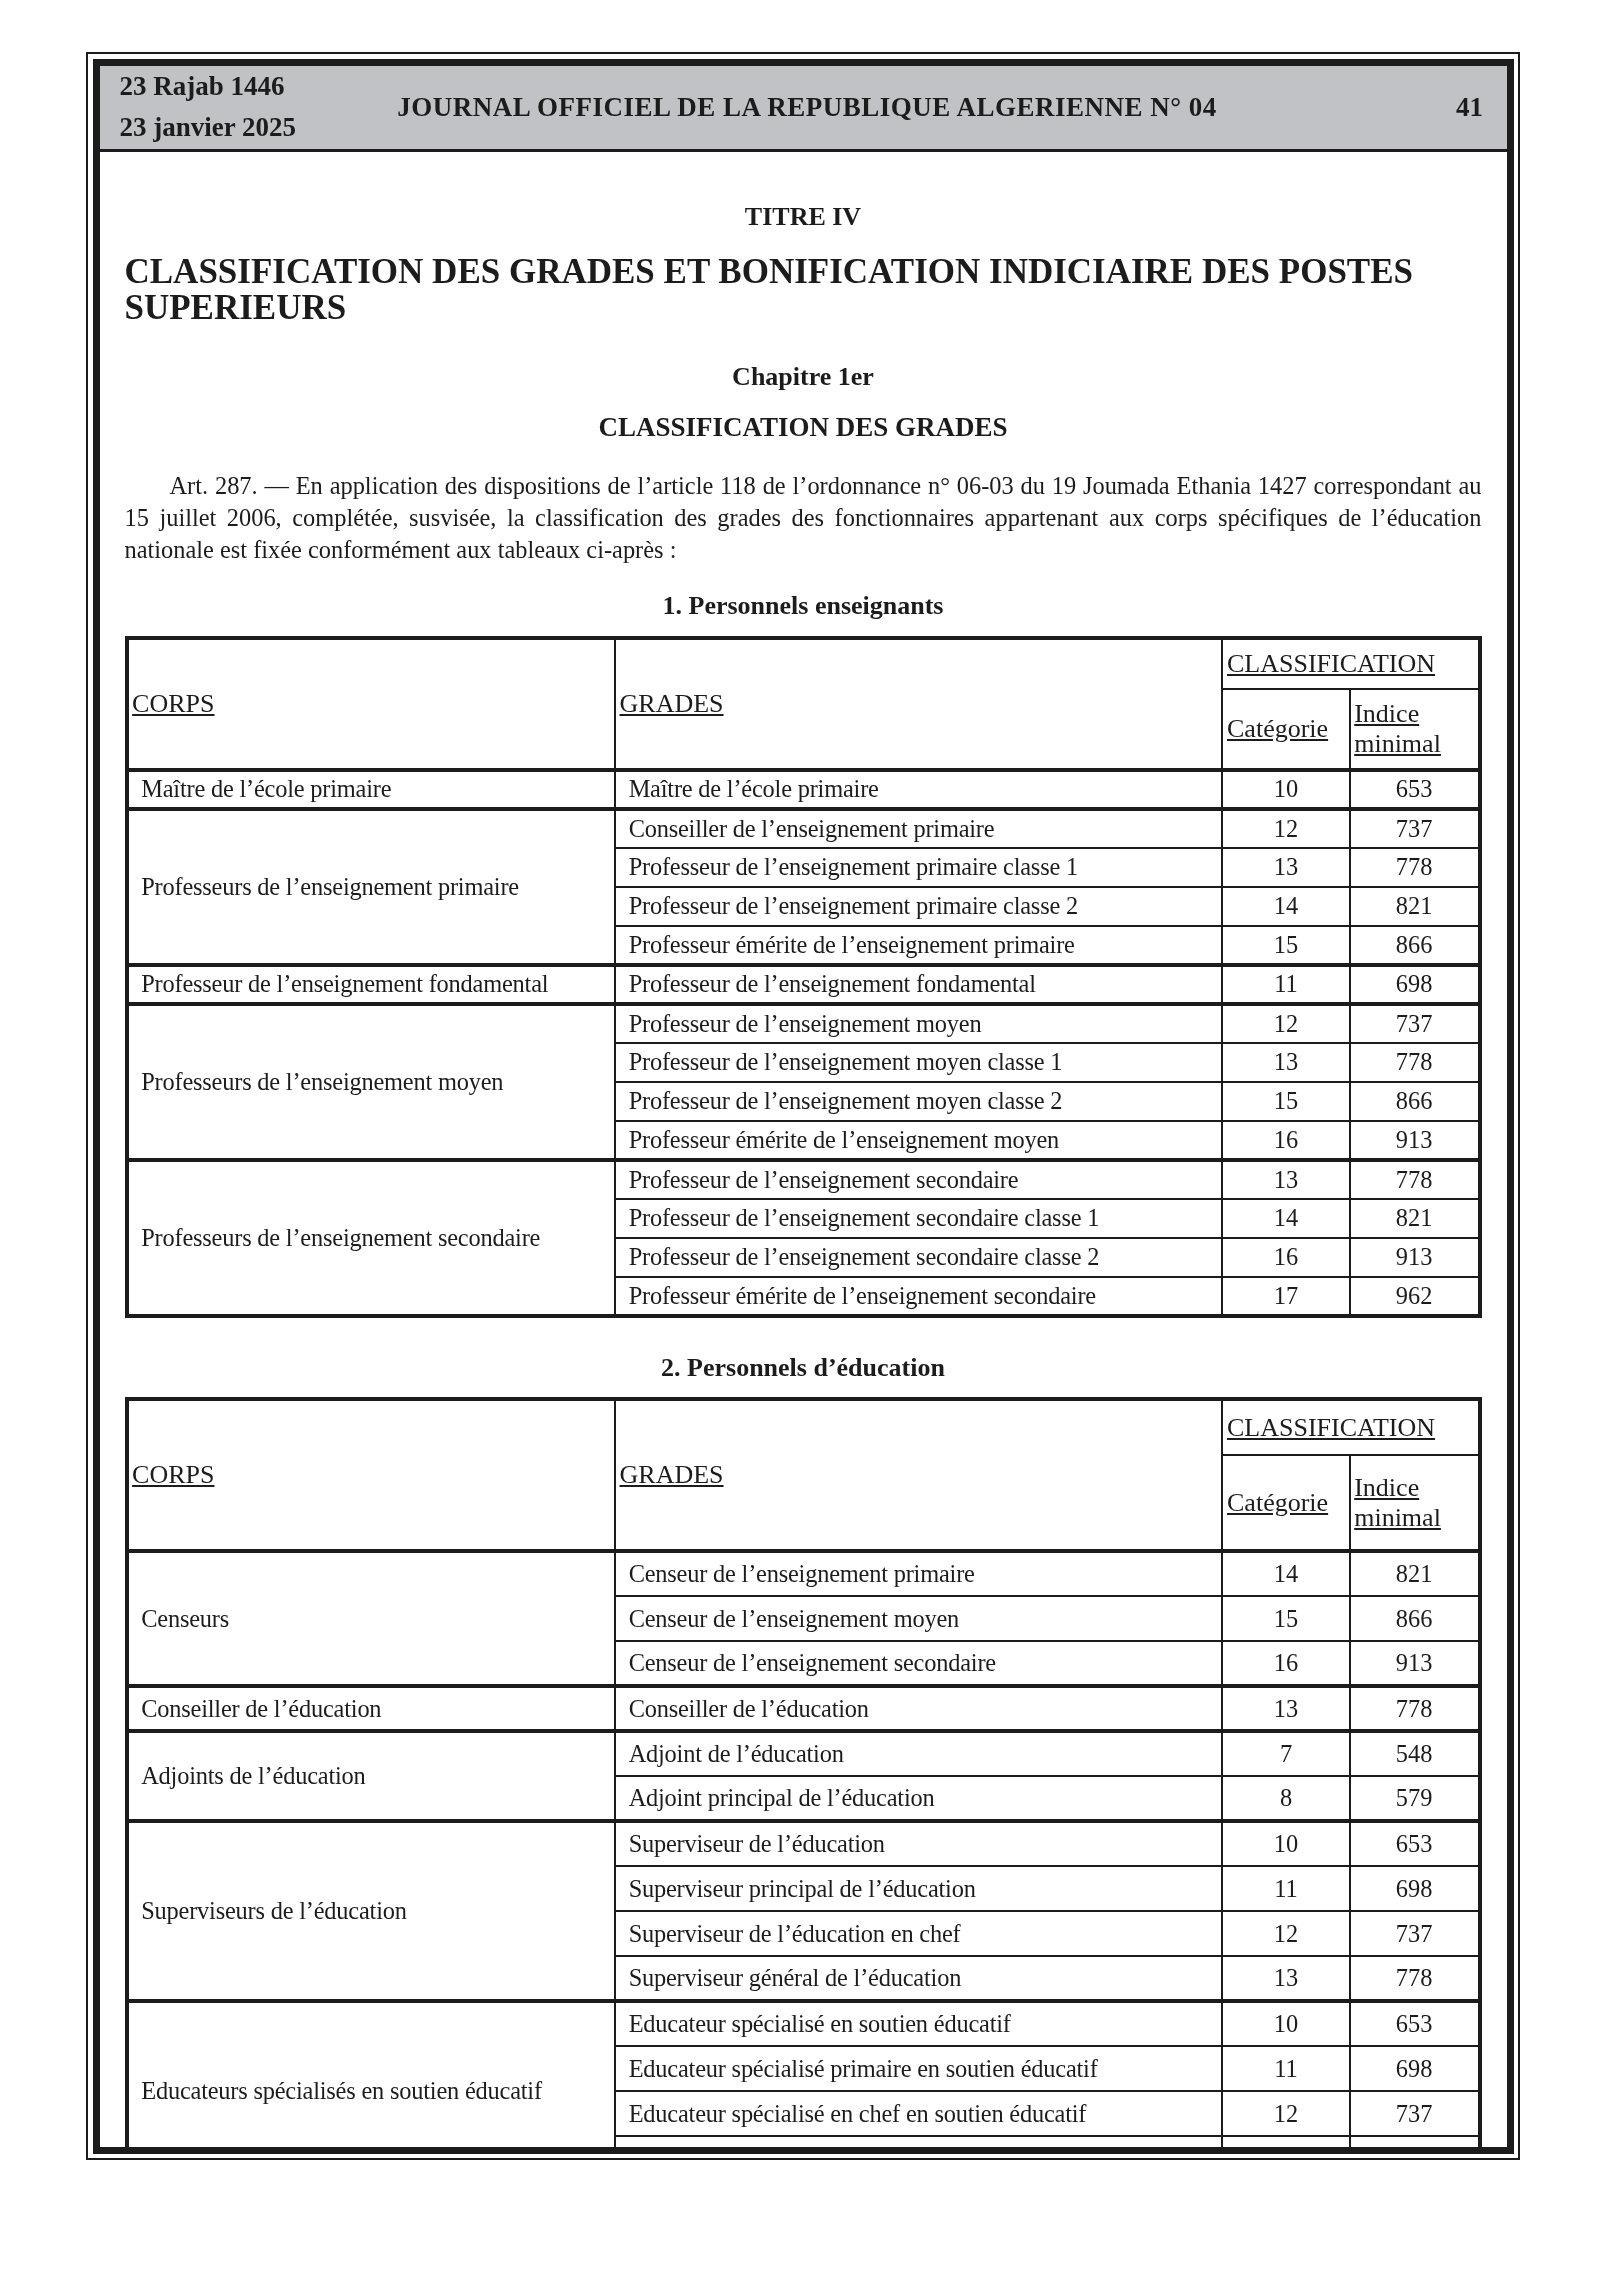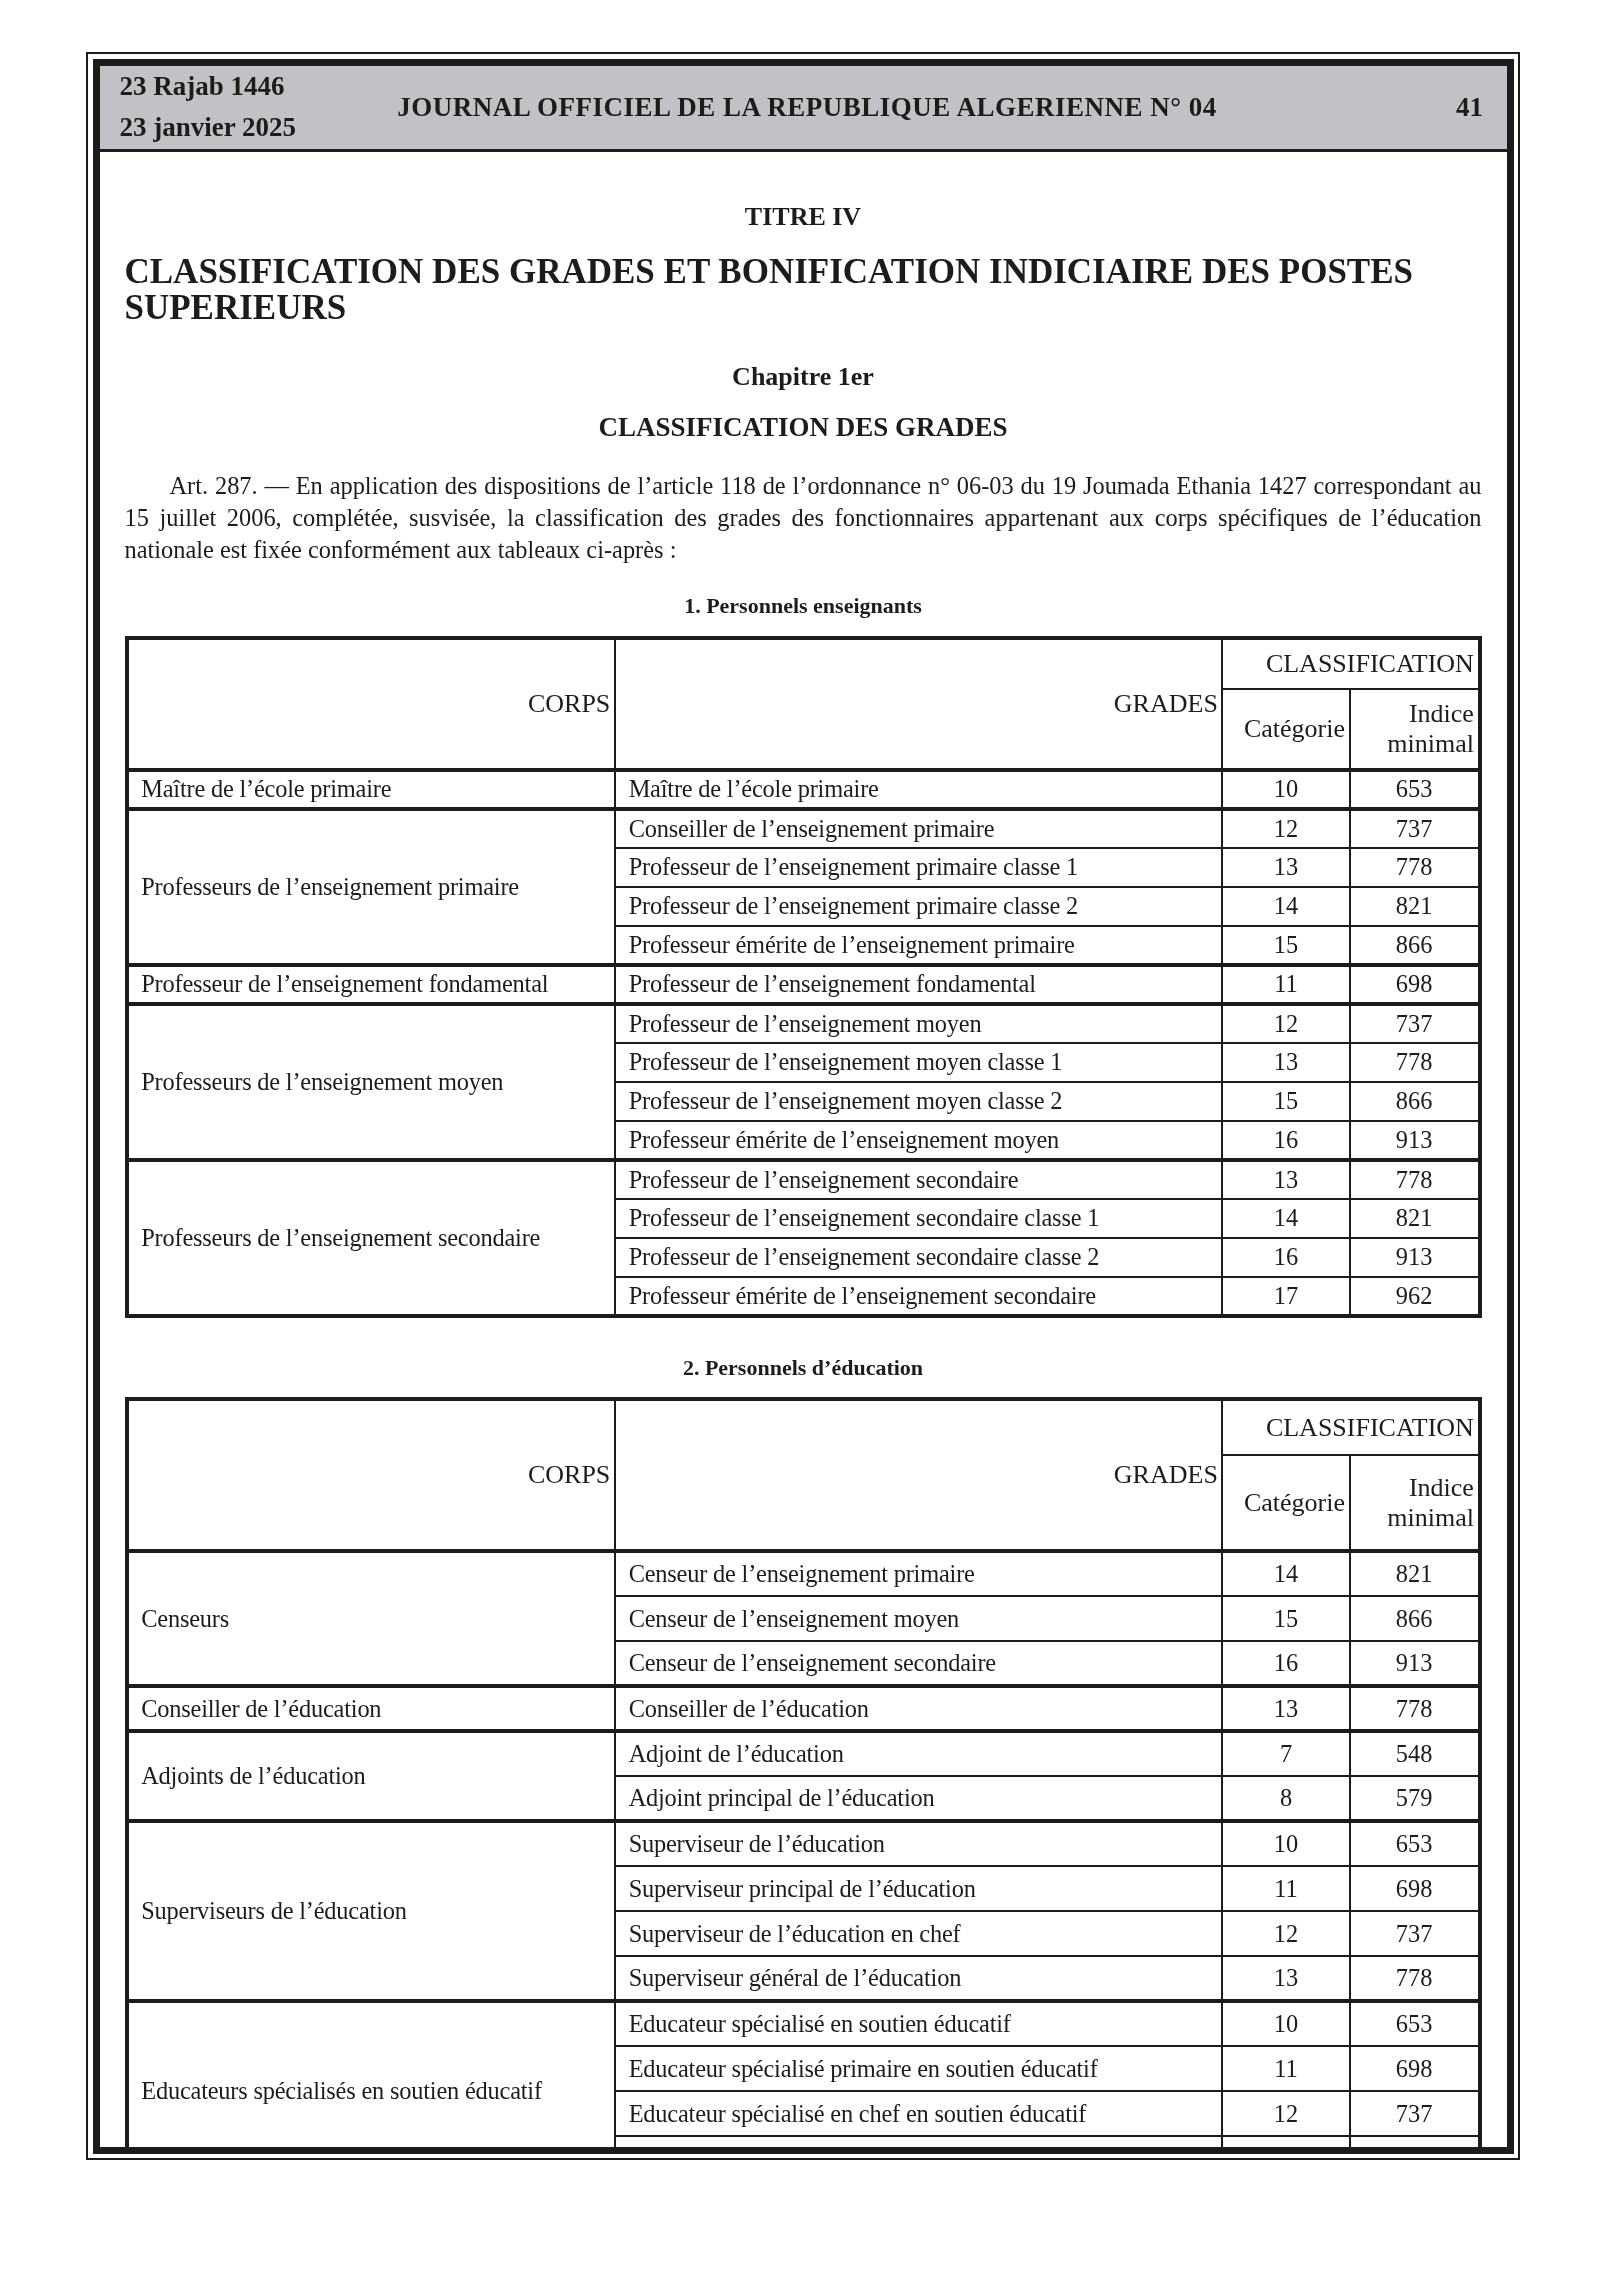--- a/index.html
+++ b/index.html
@@ -64,21 +64,21 @@
   .h-chapitre{margin:34px 0 0;font-size:26px;font-weight:bold;text-align:center;line-height:33px;}
   .h-section{margin:16.3px 0 0;font-size:27px;font-weight:bold;text-align:center;line-height:36px;}
   .article{
     margin:25px 0 0;
     font-size:24.4px;line-height:32px;
     text-align:justify;
     text-indent:45px;
   }
   
   .table-caption{
-    text-align:center;font-weight:bold;font-size:22px;line-height:33px;
+    text-align:center;font-weight:bold;font-size:26px;line-height:33px;
   }
   .cap1{margin-top:23.5px;}
   .cap2{margin-top:33px;}
   table.grades{
     width:100%;
     border-collapse:collapse;
     table-layout:fixed;
     border:4.5px solid var(--ink);
     margin-top:13.6px;
     font-size:24.4px;
@@ -87,23 +87,24 @@
   col.c-grade{width:44.9%;}
   col.c-cat{width:9.4%;}
   col.c-ind{width:9.6%;}
   table.grades th, table.grades td{
     border:2.7px solid var(--ink);
     padding:0;
     vertical-align:middle;
   }
   table.grades thead th{
     font-weight:normal;
-    text-align:right;
+    text-align:left;
     font-size:26px;
     padding:1.8px 3.6px;
+    text-decoration:underline;
   }
   table.grades thead th.th-class{border-bottom-width:2.7px;}
   table.grades tbody td.corps,
   table.grades tbody td.grade{
     text-align:left;
     padding:1.8px 5.4px 1.8px 12.7px;
     white-space:nowrap;
     letter-spacing:-0.2px;
   }
   table.grades tbody td.num{text-align:center;}

